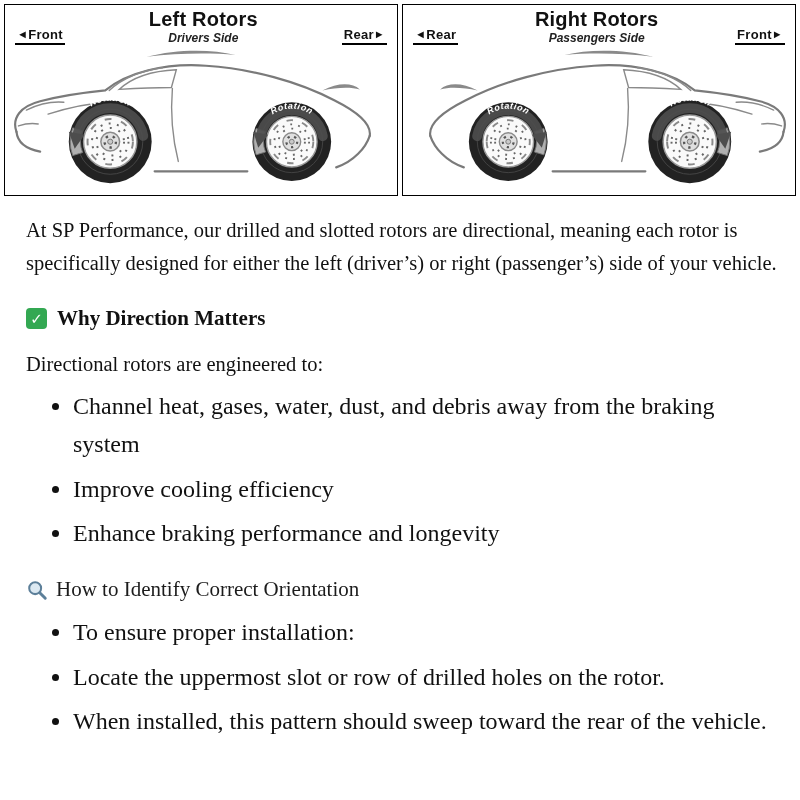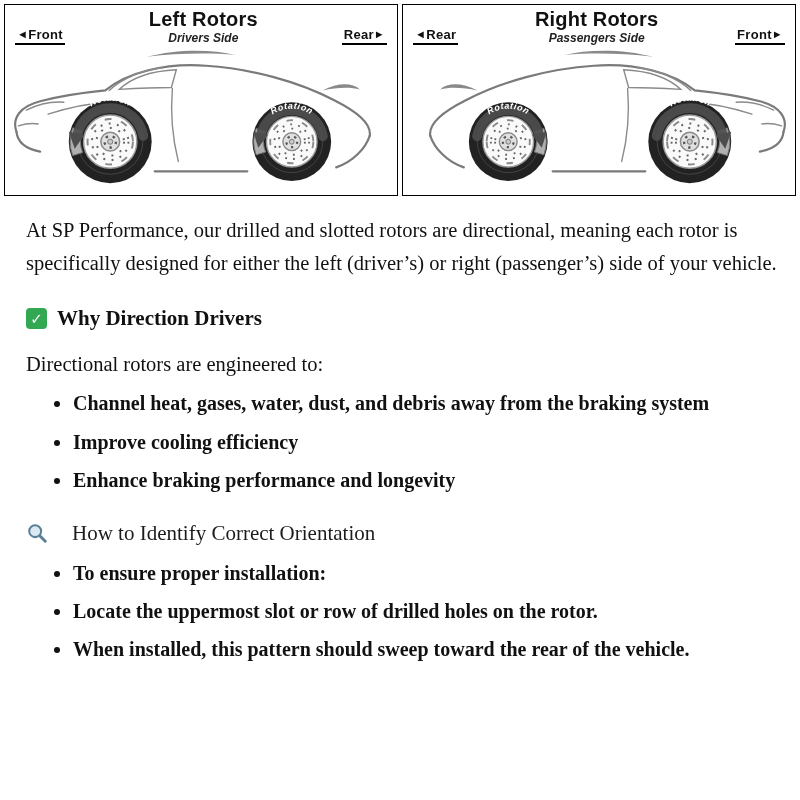--- a/index.html
+++ b/index.html
@@ -22,22 +22,22 @@
   .head{fill:#4d4d4d;}
   .rot-text{font-family:"Liberation Sans",sans-serif;font-size:9px;font-weight:bold;font-style:italic;fill:#fff;letter-spacing:.6px;}
 
   
   article{padding:10px 18px 0 26px;}
   .intro{font-size:20.5px;line-height:1.62;margin:8px 0 0 0;}
   .h-why{display:flex;align-items:center;gap:10px;font-size:21px;font-weight:bold;margin:26px 0 0 0;}
   .check{width:21px;height:21px;border-radius:4px;background:#33a852;color:#fff;font-size:15px;font-weight:bold;display:flex;align-items:center;justify-content:center;font-family:"DejaVu Sans",sans-serif;flex:0 0 auto;}
   .lead{font-size:20.5px;margin:22px 0 0 0;}
   ul{margin:12px 0 0 0;padding-left:47px;list-style:disc;}
-  li{font-size:20px;line-height:1.57;margin:0 0 7px 0;font-weight:bold;}
-  .h-identify{display:flex;align-items:center;gap:24px;font-size:21px;font-weight:normal;margin:24px 0 0 0;color:#1c1c1c;}
+  li{font-size:24px;line-height:1.57;margin:0 0 7px 0;}
+  .h-identify{display:flex;align-items:center;gap:8px;font-size:21px;font-weight:normal;margin:24px 0 0 0;color:#1c1c1c;}
   .mag{display:flex;align-items:center;flex:0 0 auto;}
 </style>
 </head>
 <body>
 
 <svg width="0" height="0" style="position:absolute" aria-hidden="true">
   <defs>
     <g id="wheel">
       <circle r="42" fill="#222"></circle>
       <circle r="33" fill="none" stroke="#454545" stroke-width="1"></circle>
@@ -124,21 +124,21 @@
         </g>
       </svg>
     </section>
   </div>
 
   <article>
     <p class="intro">At SP Performance, our drilled and slotted rotors are directional, meaning each rotor is specifically designed for either the left (driver’s) or right (passenger’s) side of your vehicle.</p>
 
     <h2 class="h-why">
       <span class="check">✓</span>
-      <span>Why Direction Drivers</span>
+      <span>Why Direction Matters</span>
     </h2>
 
     <p class="lead">Directional rotors are engineered to:</p>
 
     <ul>
       <li>Channel heat, gases, water, dust, and debris away from the braking system</li>
       <li>Improve cooling efficiency</li>
       <li>Enhance braking performance and longevity</li>
     </ul>
 

